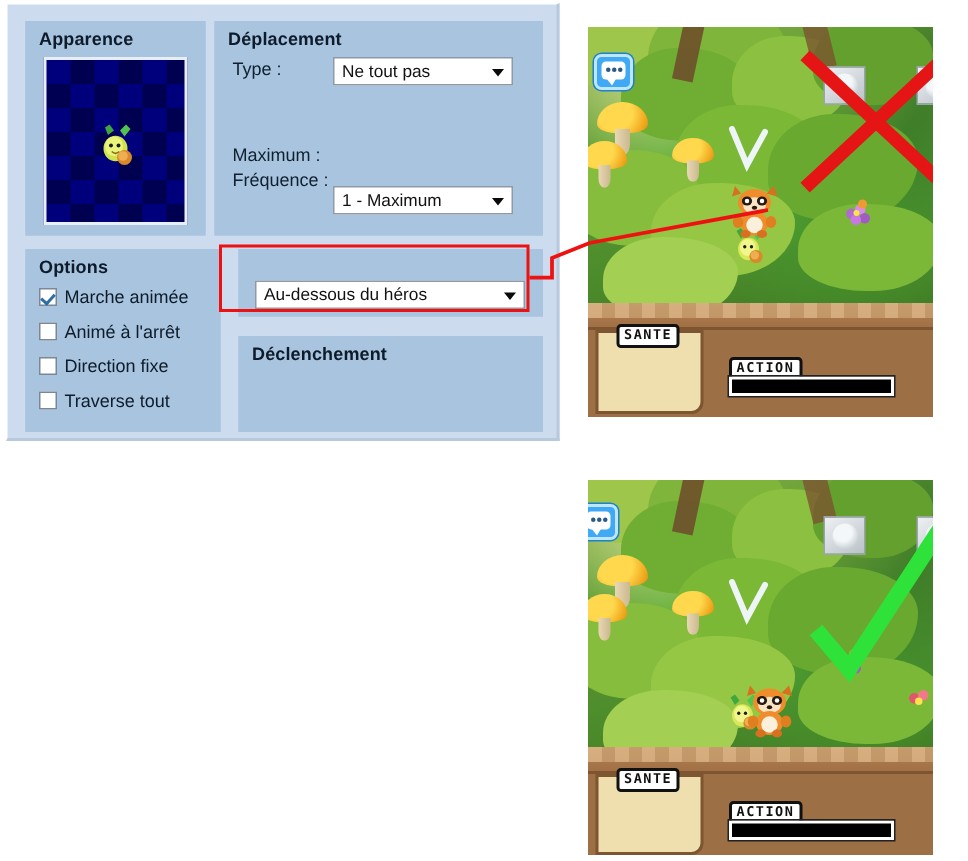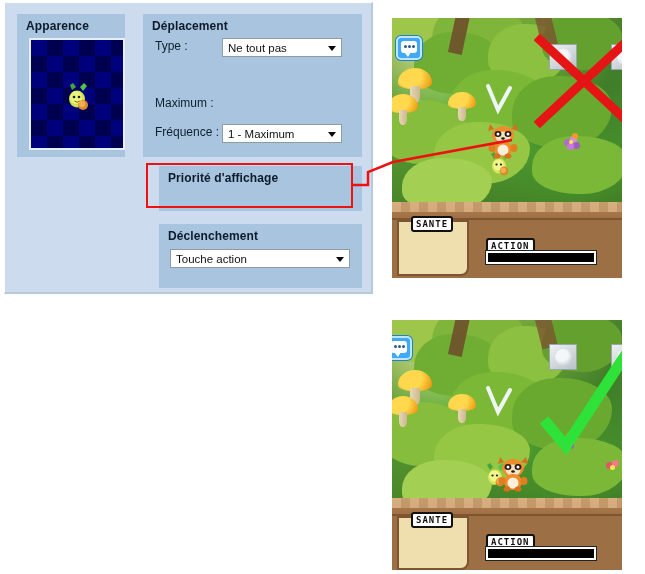--- a/index.html
+++ b/index.html
@@ -28,21 +28,21 @@
     background: #a8c4de;
     border: 1px solid #a8c4de;
   }
   .group-title {
     position: absolute; left: 8px; top: 4px;
     font-size: 12px; font-weight: bold; color: #0d1b2a;
     letter-spacing: .1px; white-space: nowrap;
   }
 
   
-  .g-apparence { left: 8px; top: 8px; width: 108px; height: 143px; }
+  .g-apparence { left: 8px; top: 8px; width: 120px; height: 143px; }
   .preview {
     position: absolute; left: 11px; top: 23px; width: 96px; height: 112px;
     border: 2px solid #e8eef5;
     background-color: #00007c;
     background-image:
       linear-gradient(45deg, #000050 25%, transparent 25%, transparent 75%, #000050 75%),
       linear-gradient(45deg, #000050 25%, transparent 25%, transparent 75%, #000050 75%);
     background-size: 32px 32px;
     background-position: 0 0, 16px 16px;
     overflow: hidden;
@@ -225,40 +225,59 @@
         <div class="combo" style="position:absolute; left:78px; top:23px; width:120px;">
           <span>Ne tout pas</span>
           <span class="arrow"></span>
         </div>
 
 
         <div class="row" style="left:11px; top:81px;">
           <span class="lbl">Maximum :</span>
         </div>
 
-        <div class="row" style="left:11px; top:110px;">
+        <div class="row" style="left:11px; top:98px;">
           <span class="lbl">Fréquence :</span>
         </div>
         <div class="combo" style="position:absolute; left:78px; top:109px; width:120px;">
           <span>1 - Maximum</span>
           <span class="arrow"></span>
         </div>
       </div>
 
+      <div class="group g-options">
+        <div class="group-title">Options</div>
+
+        <div class="cb-row" style="top:24px;">
+          <span class="cbox checked"></span>
+          <span class="cb-label">Marche animée</span>
+        </div>
+        <div class="cb-row" style="top:47px;">
+          <span class="cbox"></span>
+          <span class="cb-label">Animé à l'arrêt</span>
+        </div>
+        <div class="cb-row" style="top:70px;">
+          <span class="cbox"></span>
+          <span class="cb-label">Direction fixe</span>
+        </div>
+        <div class="cb-row" style="top:93px;">
+          <span class="cbox"></span>
+          <span class="cb-label">Traverse tout</span>
+        </div>
+      </div>
 
       <div class="group g-prio">
-        <div class="group-title">Priorité d'affichage</div>
+        <div class="combo" style="position:absolute; left:10px; top:20px; width:180px;">
+          <span>Au-dessous du héros</span>
+          <span class="arrow"></span>
+        </div>
       </div>
 
       <div class="group g-decl">
         <div class="group-title">Déclenchement</div>
-        <div class="combo" style="position:absolute; left:10px; top:24px; width:180px;">
-          <span>Touche action</span>
-          <span class="arrow"></span>
-        </div>
       </div>
 
     </div>
   </div>
 
   <div class="redbox"></div>
 
   <svg class="pointer-svg">
     <polyline points="353,185 368,185 368,172 393,162 512,140" fill="none" stroke="#ee1111" stroke-width="2.5"></polyline>
   </svg>

